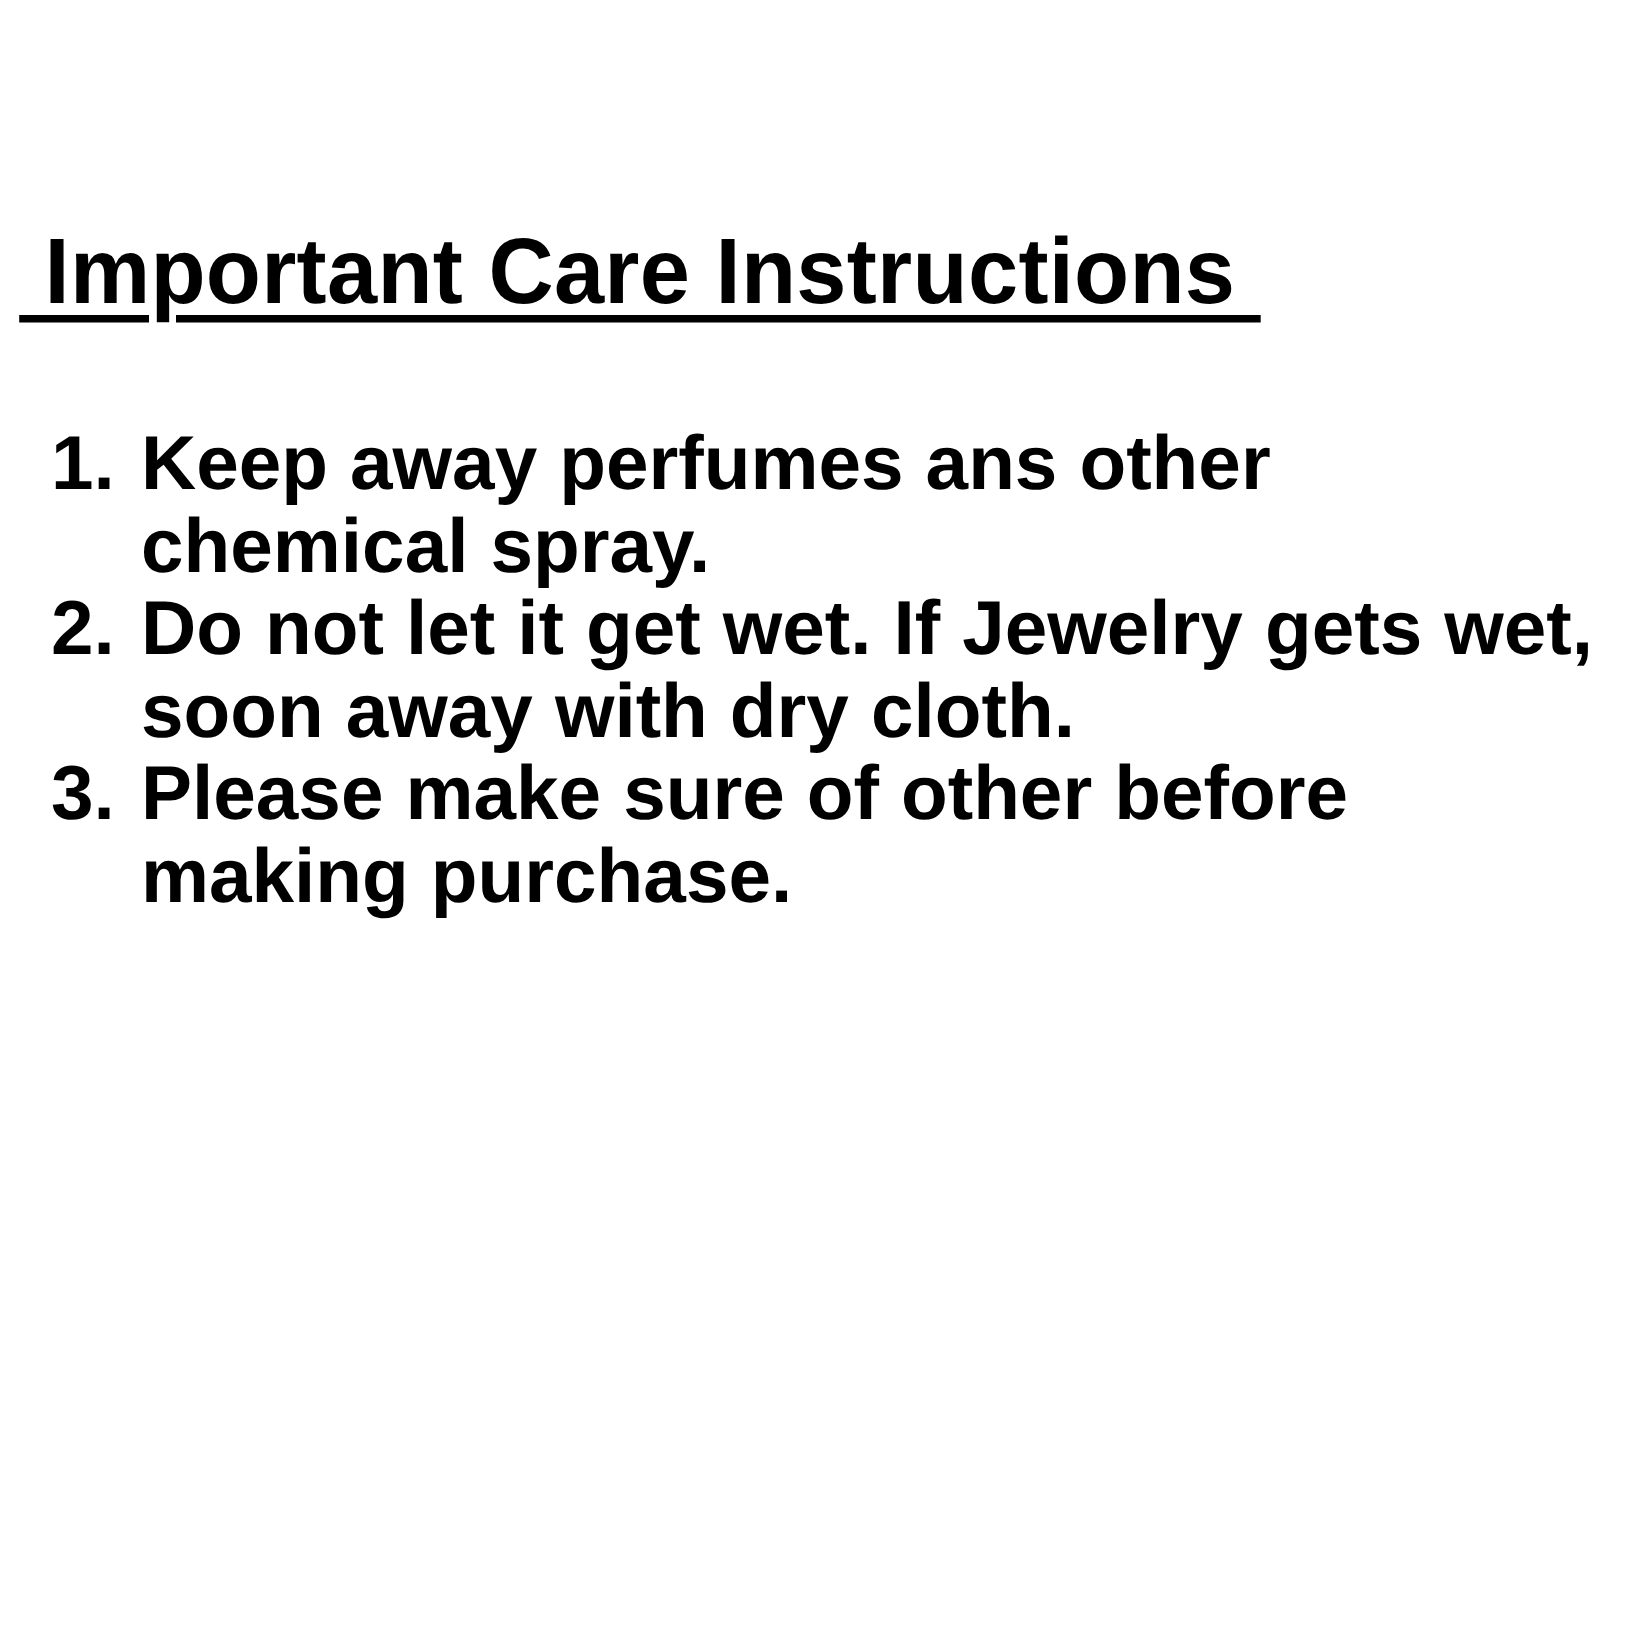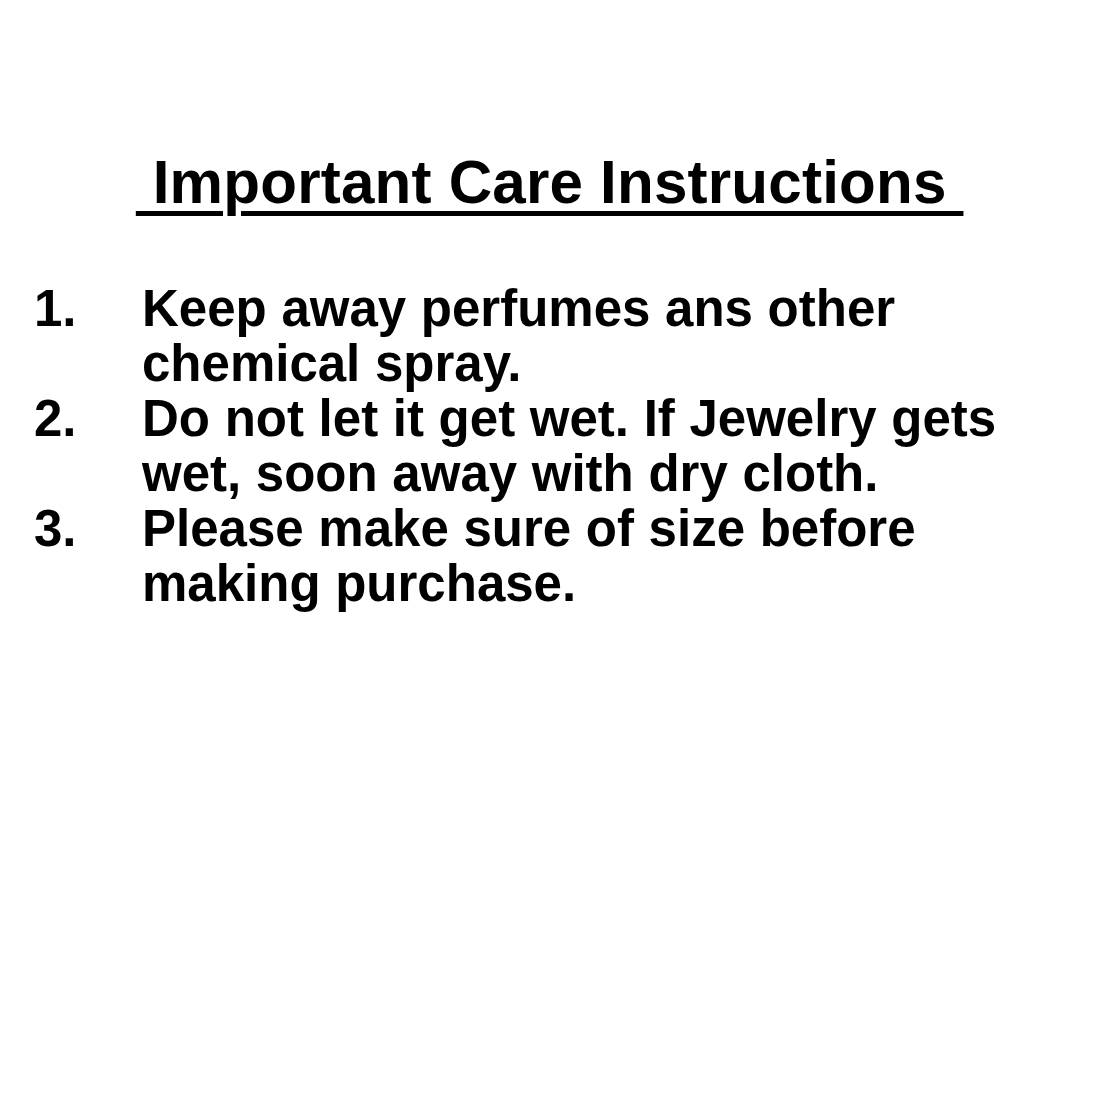--- a/index.html
+++ b/index.html
@@ -21,21 +21,21 @@
     height: 1100px;
     background: #ffffff;
   }
 
   
   .title-block {
     position: absolute;
     left: 0;
     top: 146px;
     width: 1100px;
-    text-align: center;
+    text-align: left;
   }
 
   .doc-title {
     display: inline-block;
     font-family: "Liberation Sans Narrow", "Liberation Sans", "DejaVu Sans Condensed", sans-serif;
     font-weight: bold;
     font-size: 62px;
     line-height: 72px;
     letter-spacing: 0.2px;
     white-space: pre;
@@ -69,21 +69,20 @@
     flex: 0 0 auto;
     width: 60px;
     text-align: left;
     white-space: pre;
   }
 
   .item-text {
     flex: 1 1 auto;
     min-width: 0;
     word-spacing: 0.5px;
-    margin-left: 48px;
   }
 </style>
 </head>
 <body>
 
 <div id="page">
 
   <div class="title-block">
     <span class="doc-title"> Important Care Instructions </span>
   </div>
@@ -95,18 +94,18 @@
       <span class="item-text">Keep away perfumes ans other chemical spray.</span>
     </div>
 
     <div class="instruction-item">
       <span class="item-marker">2.</span>
       <span class="item-text">Do not let it get wet. If Jewelry gets wet, soon away with dry cloth.</span>
     </div>
 
     <div class="instruction-item">
       <span class="item-marker">3.</span>
-      <span class="item-text">Please make sure of size before making purchase.</span>
+      <span class="item-text">Please make sure of other before making purchase.</span>
     </div>
 
   </div>
 
 </div>
 
 </body></html>

